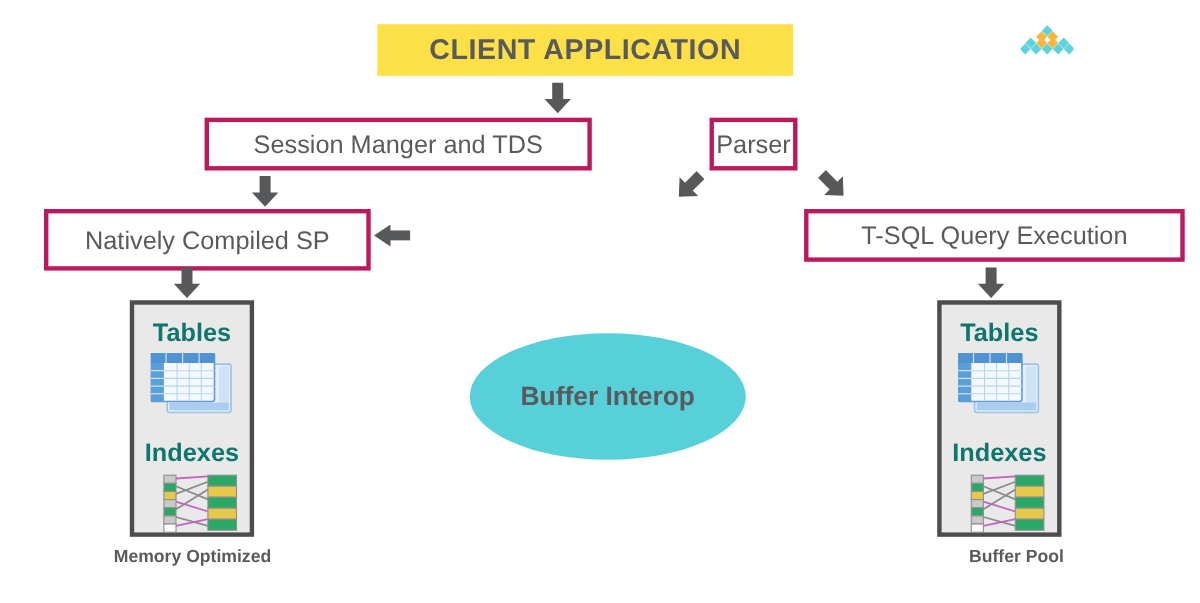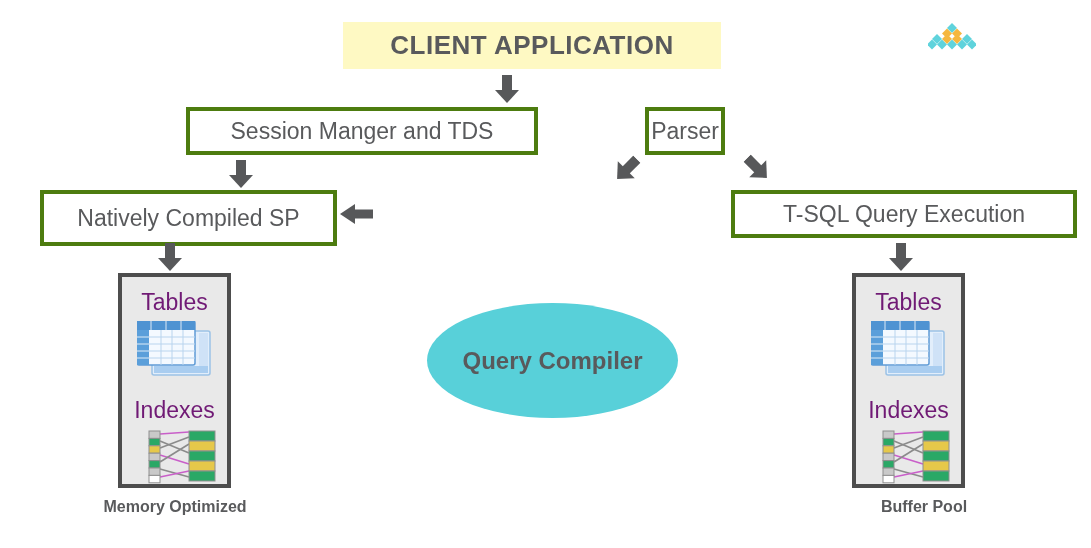--- a/index.html
+++ b/index.html
@@ -6,30 +6,30 @@
   html,body { background:#ffffff; }
   body { font-family:"Liberation Sans", sans-serif; }
   #stage {
     position:relative; width:1091px; height:548px;
     background:#ffffff; overflow:hidden; color:#595a5c;
   }
   .box {
     position:absolute; display:flex; align-items:center; justify-content:center;
     text-align:center; white-space:nowrap; color:#595a5c;
   }
-  .teal-solid { background:#fef9c3; font-weight:bold; font-size:26px; letter-spacing:.5px; }
-  .outlined { background:#ffffff; border:4px solid #4d7c0f; font-size:23px; }
+  .teal-solid { background:#fde047; font-weight:bold; font-size:26px; letter-spacing:.5px; }
+  .outlined { background:#ffffff; border:4px solid #be185d; font-size:23px; }
   .arrow { position:absolute; }
   .panel {
     position:absolute; width:113px; height:215px;
     background:#e9e9e9; border:4px solid #4d4d4d;
     display:flex; flex-direction:column; align-items:center;
     padding-top:12px;
   }
-  .panel .sub-label { font-size:23px; color:#701a75; }
+  .panel .sub-label { font-size:23px; color:#0f766e;font-weight:bold; }
   .panel .icon-wrap { margin:5px 0 16px 0; }
   .caption {
     position:absolute; text-align:center; font-size:16px; font-weight:bold; color:#595a5c;
   }
   .ellipse {
     position:absolute; left:427px; top:303px; width:251px; height:115px;
     background:#58d0d9; border-radius:50%;
     display:flex; align-items:center; justify-content:center;
     font-size:24px; font-weight:600; color:#595a5c;
   }
@@ -228,21 +228,21 @@
           <rect x="58" y="12" width="26" height="10" fill="#e6c84a"></rect>
           <rect x="58" y="22" width="26" height="10" fill="#2aa866"></rect>
           <rect x="58" y="32" width="26" height="10" fill="#e6c84a"></rect>
           <rect x="58" y="42" width="26" height="10" fill="#2aa866"></rect>
         </g>
       </svg>
     </span>
   </div>
 
   <div class="ellipse">
-    <span>Query Compiler</span>
+    <span>Buffer Interop</span>
   </div>
 
   <div class="caption" style="left:34px; top:498px; width:282px;">Memory Optimized</div>
   <div class="caption" style="left:804px; top:498px; width:240px;">Buffer Pool</div>
 
   <div id="logo">
     <span>
       <svg width="48" height="32" viewBox="0 0 48 32">
         <g>
           <polygon points="24,1 29,6 24,11 19,6" fill="#5fd3dc"></polygon>

